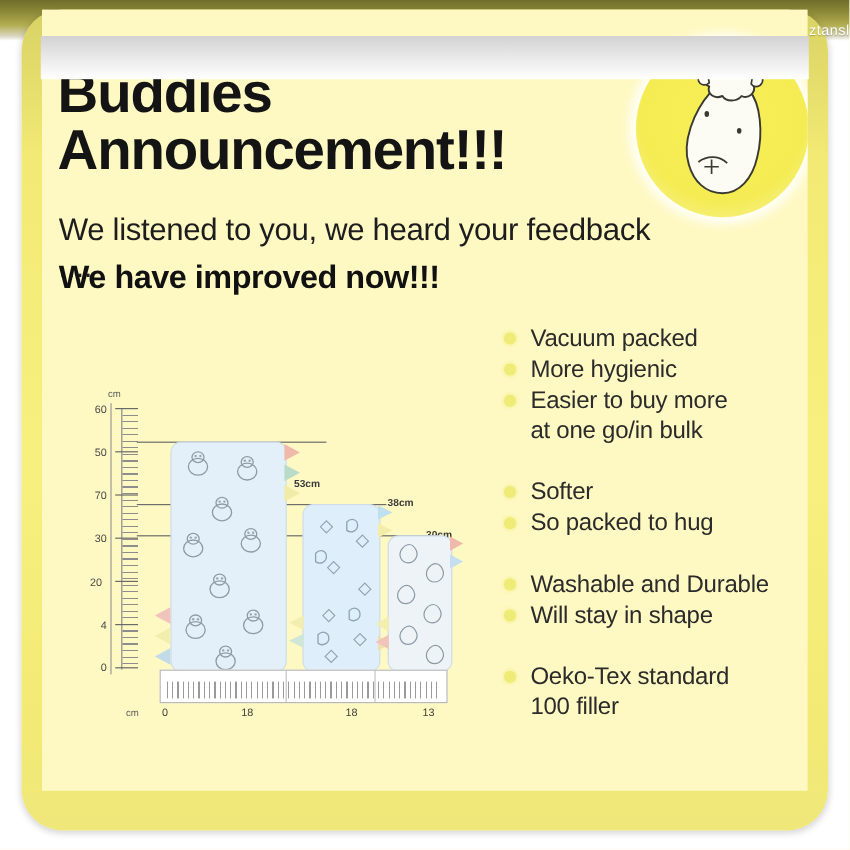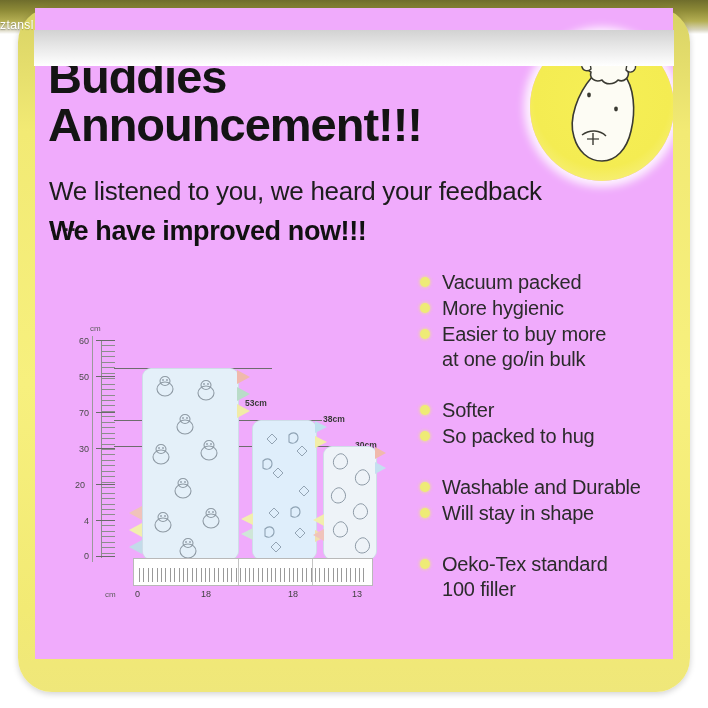--- a/index.html
+++ b/index.html
@@ -13,41 +13,41 @@
     position:relative;width:708px;height:708px;
     background:#ffffff;
   }
 
   
   .top-strip{
     position:absolute;left:0;top:0;width:708px;height:34px;
     background:linear-gradient(180deg,#6f6d2c 0%,#8d8a37 30%,#b4ae52 62%,#d9d6c0 88%,#ffffff 100%);
   }
   .watermark{
-    position:absolute;left:0;top:18px;width:708px;text-align:left;
+    position:absolute;left:0;top:18px;width:708px;text-align:right;
     font-size:12px;color:#ffffff;letter-spacing:.4px;
     text-shadow:0 1px 1px rgba(0,0,0,.25);
     z-index:6;
   }
   .grey-fade{
     position:absolute;left:34px;top:30px;width:640px;height:36px;
     background:linear-gradient(180deg,#d2d2d2 0%,#e7e7e7 45%,#ffffff 100%);
     z-index:2;
   }
 
   
   .frame{
     position:absolute;left:18px;top:8px;width:672px;height:684px;
     border-radius:34px;
     background:linear-gradient(180deg,#d8d265 0%,#f2ea74 18%,#f7f07e 55%,#f2ea74 88%,#efe77a 100%);
     box-shadow:0 2px 6px rgba(0,0,0,.18);
   }
   .card{
     position:absolute;left:35px;top:8px;width:638px;height:651px;
-    background:#f0abfc;
+    background:#fef9c3;
     overflow:hidden;
   }
 
   
   .headline{
     position:absolute;left:13px;top:45px;width:480px;
     font-size:47px;line-height:48px;font-weight:bold;
     color:#141414;letter-spacing:-1px;
     white-space:pre-line;
   }

